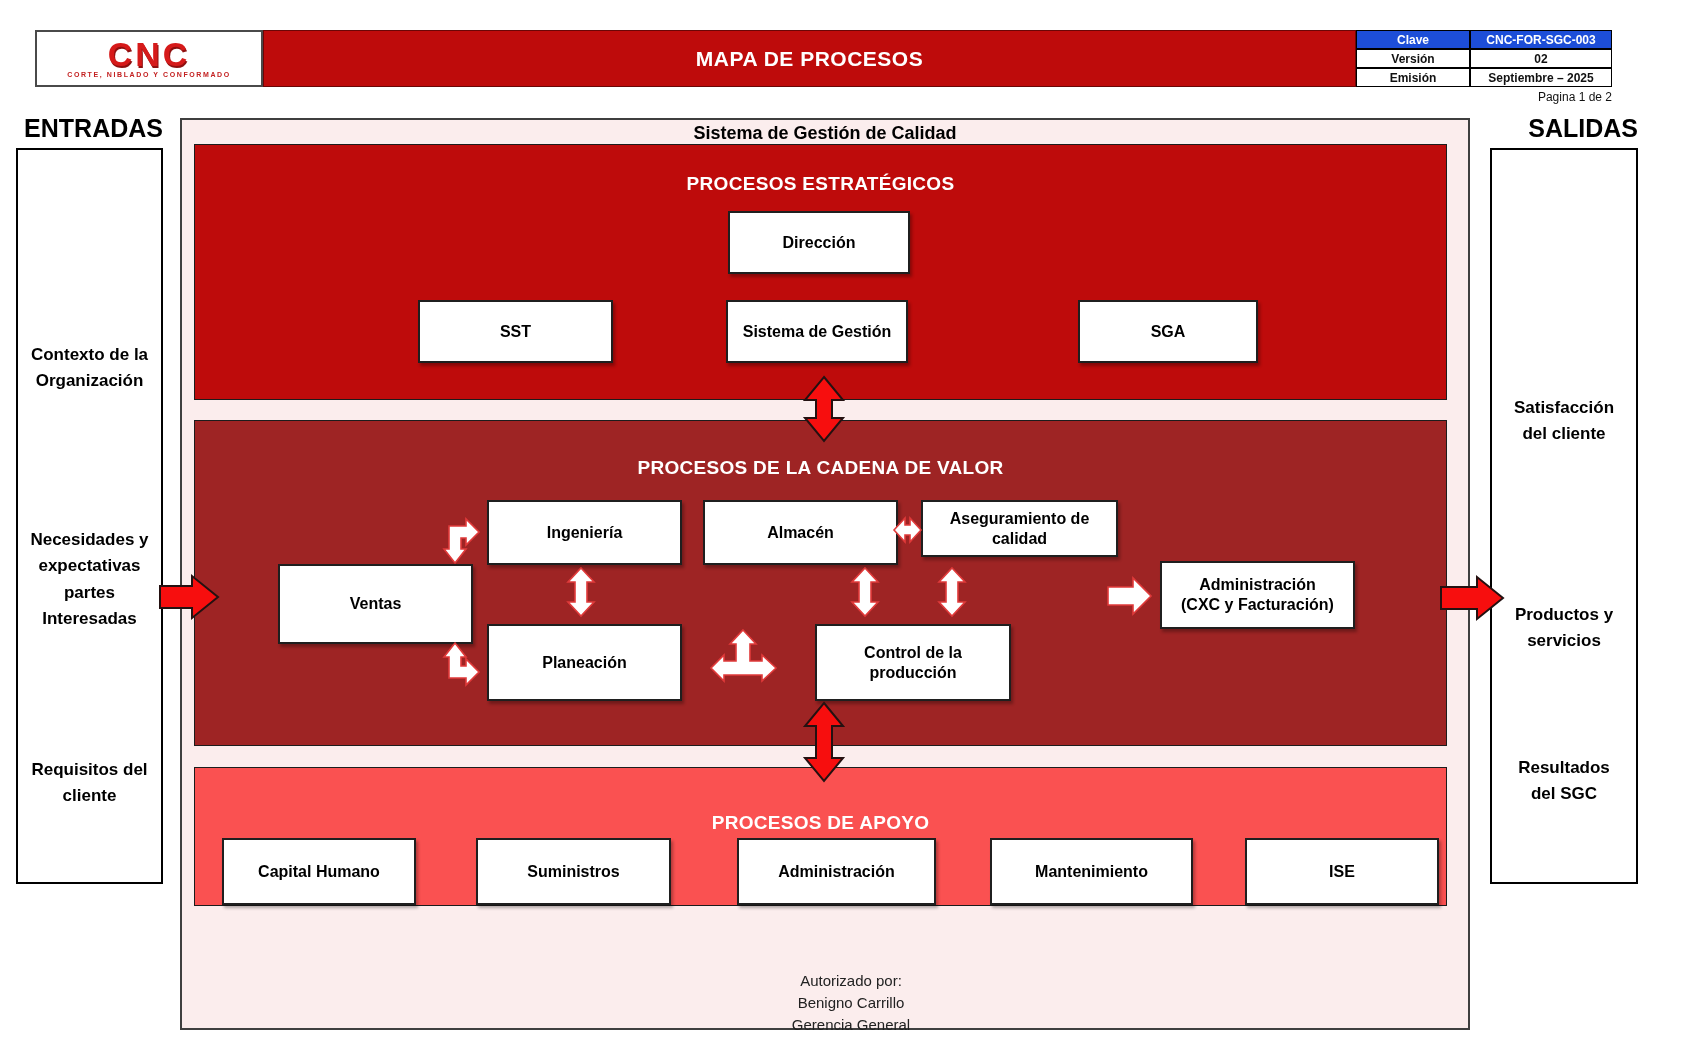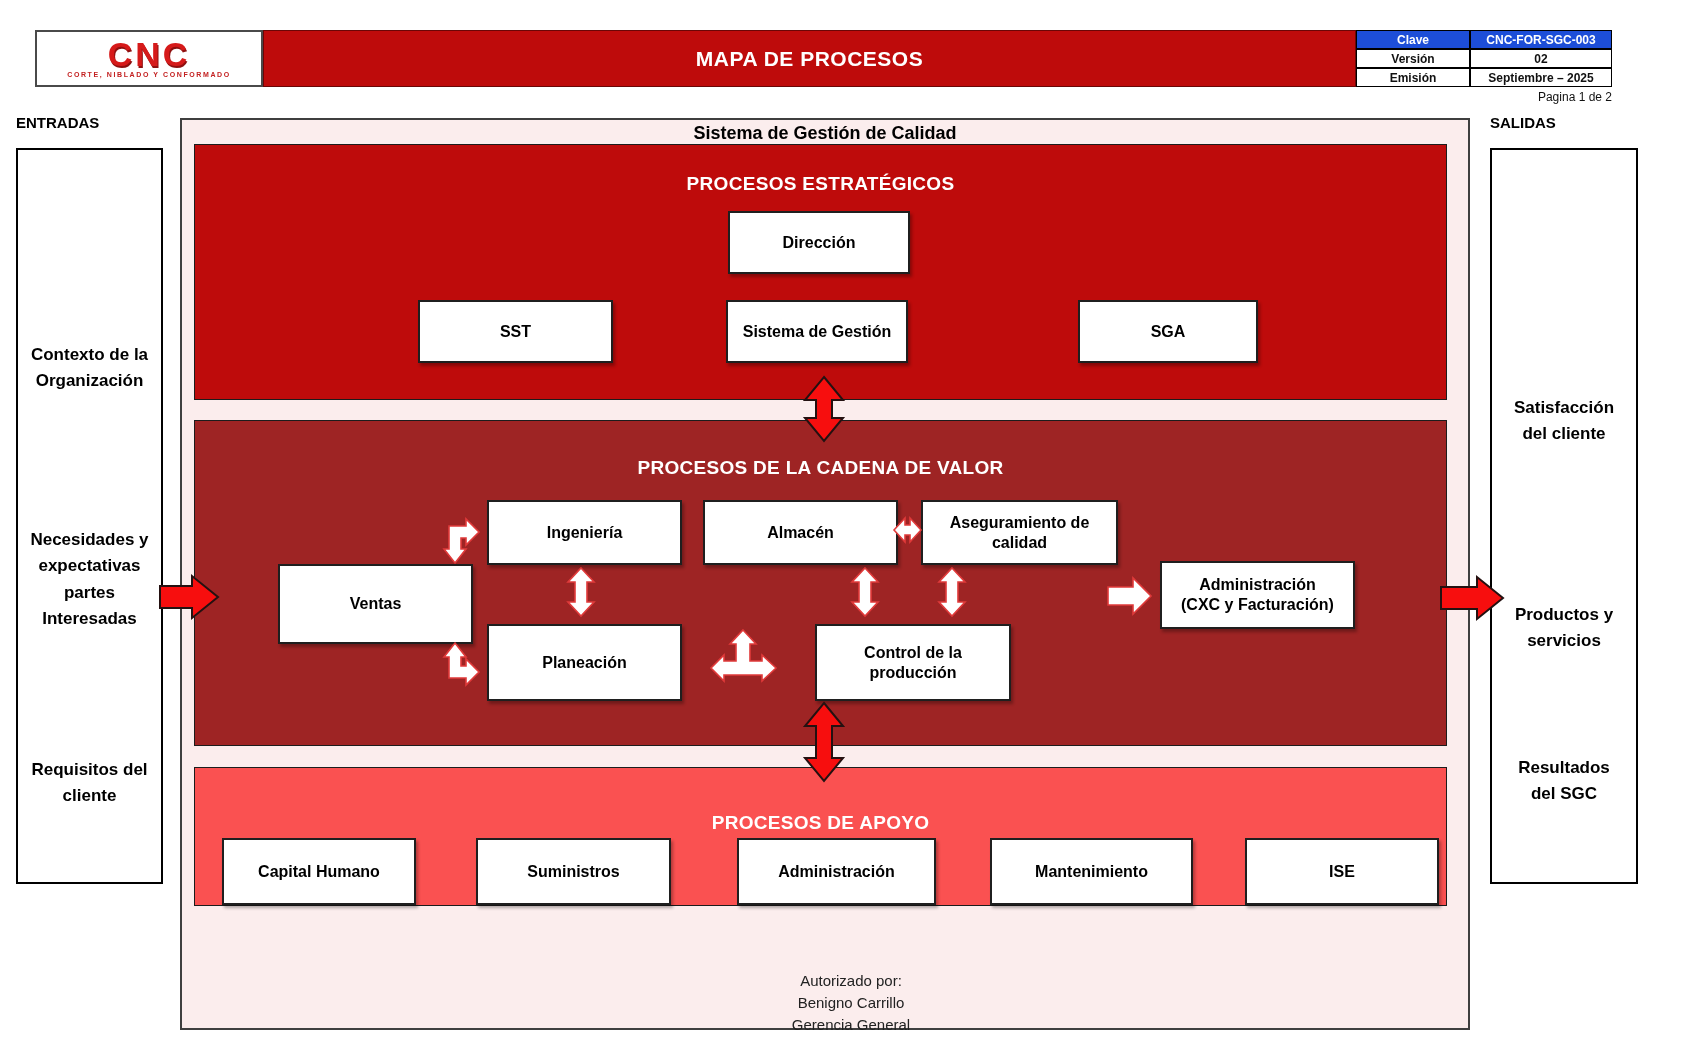--- a/index.html
+++ b/index.html
@@ -17,21 +17,21 @@
   .banner{position:absolute;left:263px;top:30px;width:1093px;height:57px;background:#be0b0b;
     border:1px solid #6b0606;box-sizing:border-box;display:flex;align-items:center;justify-content:center;}
   .banner span{color:#fff;font-weight:bold;font-size:21px;letter-spacing:.5px;}
   .meta{position:absolute;left:1356px;top:30px;width:256px;height:57px;display:grid;
     grid-template-columns:114px 142px;grid-auto-rows:19px;box-sizing:border-box;}
   .meta div{border:1px solid #000;box-sizing:border-box;font-size:12px;font-weight:bold;
     display:flex;align-items:center;justify-content:center;background:#fff;}
   .meta .red{background:#1d4ed8;color:#fff;}
   .page-note{position:absolute;left:1480px;top:90px;width:132px;text-align:right;font-size:12px;color:#111;}
   
-  .side-heading{position:absolute;top:114px;font-size:15px;font-weight:bold;text-align:left;color:#000;}
+  .side-heading{position:absolute;top:114px;font-size:25px;font-weight:bold;text-align:right;color:#000;}
   .side-box{position:absolute;top:148px;height:736px;background:#fff;border:2px solid #000;box-sizing:border-box;}
   .side-item{position:absolute;left:0;right:0;text-align:center;font-size:17px;font-weight:bold;
     line-height:1.55;color:#000;}
   .in-h{left:16px;width:147px;}
   .in-box{left:16px;width:147px;}
   .in-box .side-item{padding:0 10px;}
   .out-h{left:1490px;width:148px;}
   .out-box{left:1490px;width:148px;}
   .out-box .side-item{padding:0 15px;}
   
@@ -114,21 +114,21 @@
       <div class="sec-title" style="top:36px;">PROCESOS DE LA CADENA DE VALOR</div>
       <div class="pbox" style="left:83px;top:143px;width:195px;height:80px;">
         <span>Ventas</span>
       </div>
       <div class="pbox" style="left:292px;top:79px;width:195px;height:65px;">
         <span>Ingeniería</span>
       </div>
       <div class="pbox" style="left:508px;top:79px;width:195px;height:65px;">
         <span>Almacén</span>
       </div>
-      <div class="pbox" style="left:726px;top:79px;width:197px;height:65px;">
+      <div class="pbox" style="left:726px;top:79px;width:197px;height:57px;">
         <span>Aseguramiento de calidad</span>
       </div>
       <div class="pbox" style="left:292px;top:203px;width:195px;height:77px;">
         <span>Planeación</span>
       </div>
       <div class="pbox" style="left:620px;top:203px;width:196px;height:77px;text-align:center;">
         <span>Control de la producción</span>
       </div>
       <div class="pbox" style="left:965px;top:140px;width:195px;height:68px;">
         <span>Administración</span>

